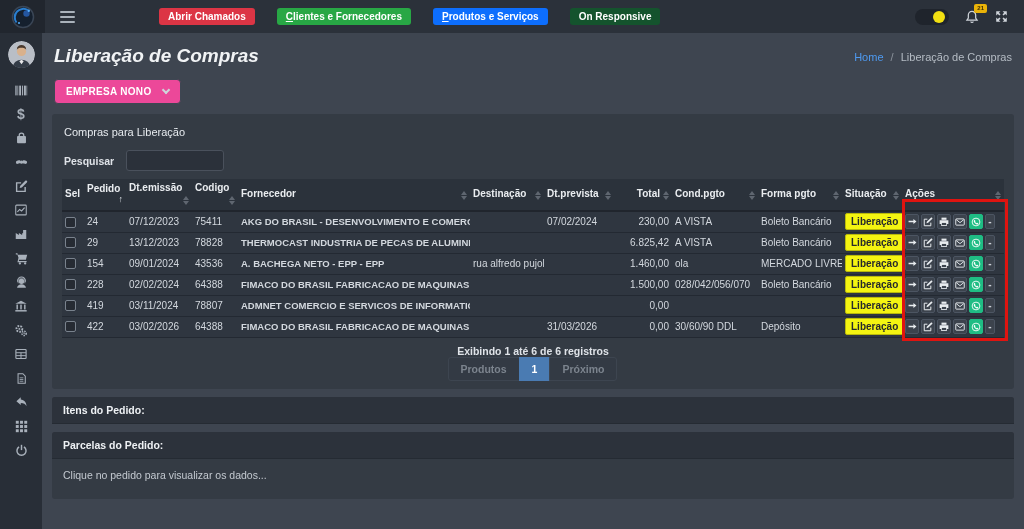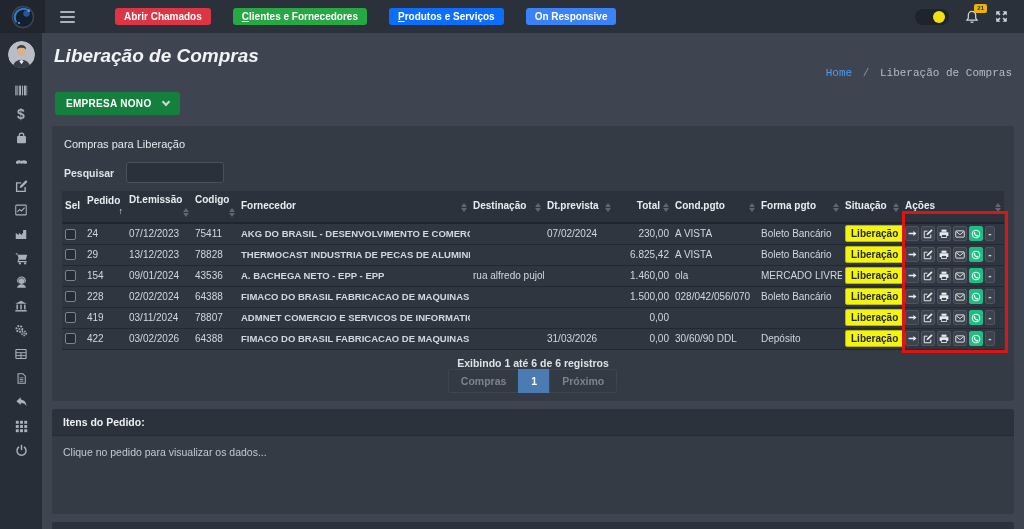--- a/index.html
+++ b/index.html
@@ -7,49 +7,49 @@
   body { background:#3e4550; font-family:"Liberation Sans", sans-serif; color:#d6dbe1; }
 
   
   .topbar { position:absolute; top:0; left:0; right:0; height:33px; background:#2b313a; display:flex; align-items:center; z-index:20; }
   .logo-box { width:45px; height:33px; background:#21262e; display:flex; align-items:center; justify-content:center; }
   .hamburger { margin-left:15px; display:flex; flex-direction:column; gap:3px; cursor:pointer; }
   .hamburger i { display:block; width:15px; height:2px; background:#aab2bb; border-radius:1px; }
   .tb-buttons { display:flex; gap:22px; margin-left:40px; }
   .tb-btn { display:inline-block; font-size:10px; font-weight:bold; color:#fff; padding:3px 9px; border-radius:3px; cursor:pointer; }
   .tb-btn.ul-first::first-letter { text-decoration:underline; }
-  .tb-red   { background:#dc3545; }
+  .tb-red   { background:#dc3545;margin-left:44px; }
   .tb-green { background:#28a745; }
   .tb-blue  { background:#0d6efd; }
-  .tb-gray  { background:#3b82f6; }
+  .tb-gray  { background:#14532d; }
   .tb-right { margin-left:auto; display:flex; align-items:center; gap:16px; padding-right:16px; }
   .toggle { width:34px; height:16px; background:#1f242c; border-radius:8px; position:relative; cursor:pointer; }
   .toggle .knob { position:absolute; right:4px; top:2px; width:12px; height:12px; border-radius:50%; background:#f2e012; }
   .bell-wrap { position:relative; }
   .bell-badge { position:absolute; top:-6px; right:-8px; background:#eab308; color:#3a2b00; font-size:6px; font-weight:bold; padding:1px 3px; border-radius:2px; line-height:1.3; }
   .icon-btn { color:#cfd4da; display:flex; cursor:pointer; }
 
   
   .sidebar { position:absolute; left:0; top:33px; bottom:0; width:42px; background:#282e37; display:flex; flex-direction:column; align-items:center; padding-top:8px; z-index:10; }
   .avatar { width:27px; height:27px; border-radius:50%; overflow:hidden; margin-bottom:15px; flex:none; cursor:pointer; }
   .side-icons { display:flex; flex-direction:column; gap:10px; align-items:center; }
   .sicon { width:15px; height:14px; display:flex; align-items:center; justify-content:center; color:#a9b1bb; cursor:pointer; flex:none; }
   .sicon svg { display:block; }
   .sicon.dollar { font-size:14px; font-weight:bold; }
 
   
   .main { position:absolute; left:42px; top:33px; right:0; bottom:0; padding:8px 10px 0; overflow:hidden; }
   .page-head { display:flex; justify-content:space-between; align-items:flex-start; padding:4px 2px 0; margin-bottom:12px; }
   .page-title { font-size:19px; font-weight:bold; font-style:italic; color:#f1f3f5; }
-  .breadcrumb { font-size:11px; margin-top:22px;font-family:Liberation Mono, monospace; }
+  .breadcrumb { font-size:11px; margin-top:6px; }
   .bc-home { color:#4e9af1; cursor:pointer; }
   .bc-sep { color:#8b929b; margin:0 4px; }
   .bc-cur { color:#b5bcc4; }
 
-  .company-select { display:inline-flex; align-items:center; gap:12px; background:#15803d; border:1px solid #3e4652; border-radius:4px; padding:6px 11px; font-size:10px; font-weight:bold; color:#fff; letter-spacing:.3px; margin:0 0 10px 2px; cursor:pointer; }
+  .company-select { display:inline-flex; align-items:center; gap:12px; background:#ec4899; border:1px solid #3e4652; border-radius:4px; padding:6px 11px; font-size:10px; font-weight:bold; color:#fff; letter-spacing:.3px; margin:0 0 10px 2px; cursor:pointer; }
   .chev { width:6px; height:6px; border-right:2px solid #cfd5db; border-bottom:2px solid #cfd5db; transform:rotate(45deg); margin-top:-3px; }
 
   .card { background:#343b44; border-radius:3px; margin-bottom:8px; }
   .card1 { padding:10px 10px 8px; }
   .card1-title { font-size:11px; color:#e6eaee; padding:2px 2px 12px; }
   .controls { display:flex; justify-content:space-between; align-items:center; margin-bottom:8px; padding:0 2px; }
   .perpage { display:flex; align-items:center; gap:8px; font-size:10.5px; font-weight:600; color:#dfe3e8; }
   .pp-select { display:inline-flex; align-items:center; gap:6px; border:1px solid #4a515c; background:#2b313a; border-radius:3px; padding:4px 6px; font-size:9px; font-weight:bold; color:#e4e8ec; cursor:pointer; }
   .spinner { display:inline-flex; flex-direction:column; gap:2px; }
   .tri-up   { width:0; height:0; border-left:3px solid transparent; border-right:3px solid transparent; border-bottom:4px solid #8a929c; }
@@ -636,31 +636,30 @@
               </td>
           </tr>
         </tbody>
       </table>
       <div class="red-outline"></div>
     </div>
 
     <div class="table-footer">
       <span class="showing">Exibindo 1 até 6 de 6 registros</span>
       <span class="pagination">
-        <span class="pg-btn">Compras</span>
+        <span class="pg-btn">Produtos</span>
         <span class="pg-btn active">1</span>
         <span class="pg-btn">Próximo</span>
       </span>
     </div>
   </div>
 
   
   <div class="card">
     <div class="card-head">Itens do Pedido:</div>
-    <div class="card-body itens-body">Clique no pedido para visualizar os dados...</div>
   </div>
 
   
   <div class="card">
     <div class="card-head">Parcelas do Pedido:</div>
     <div class="card-body parcelas-body">Clique no pedido para visualizar os dados...</div>
   </div>
 
 </div>
 

